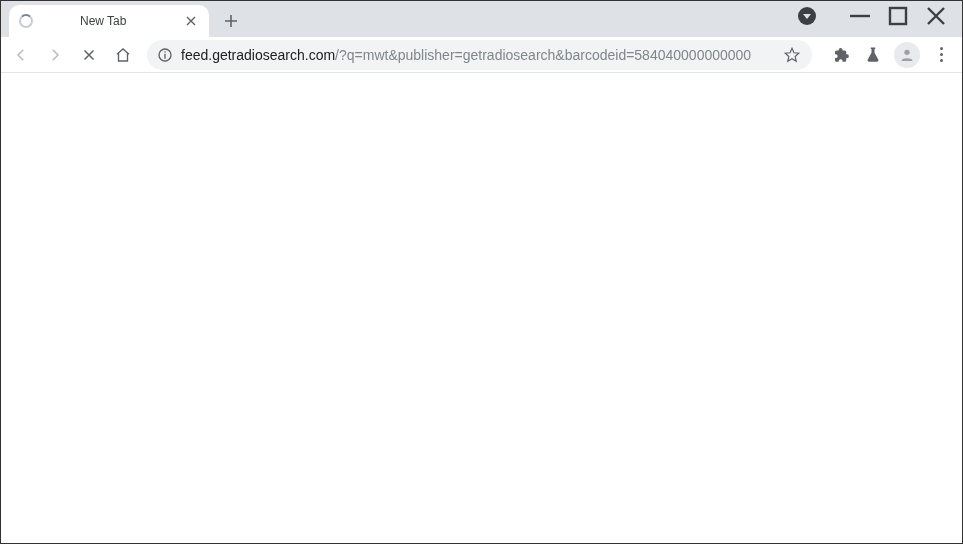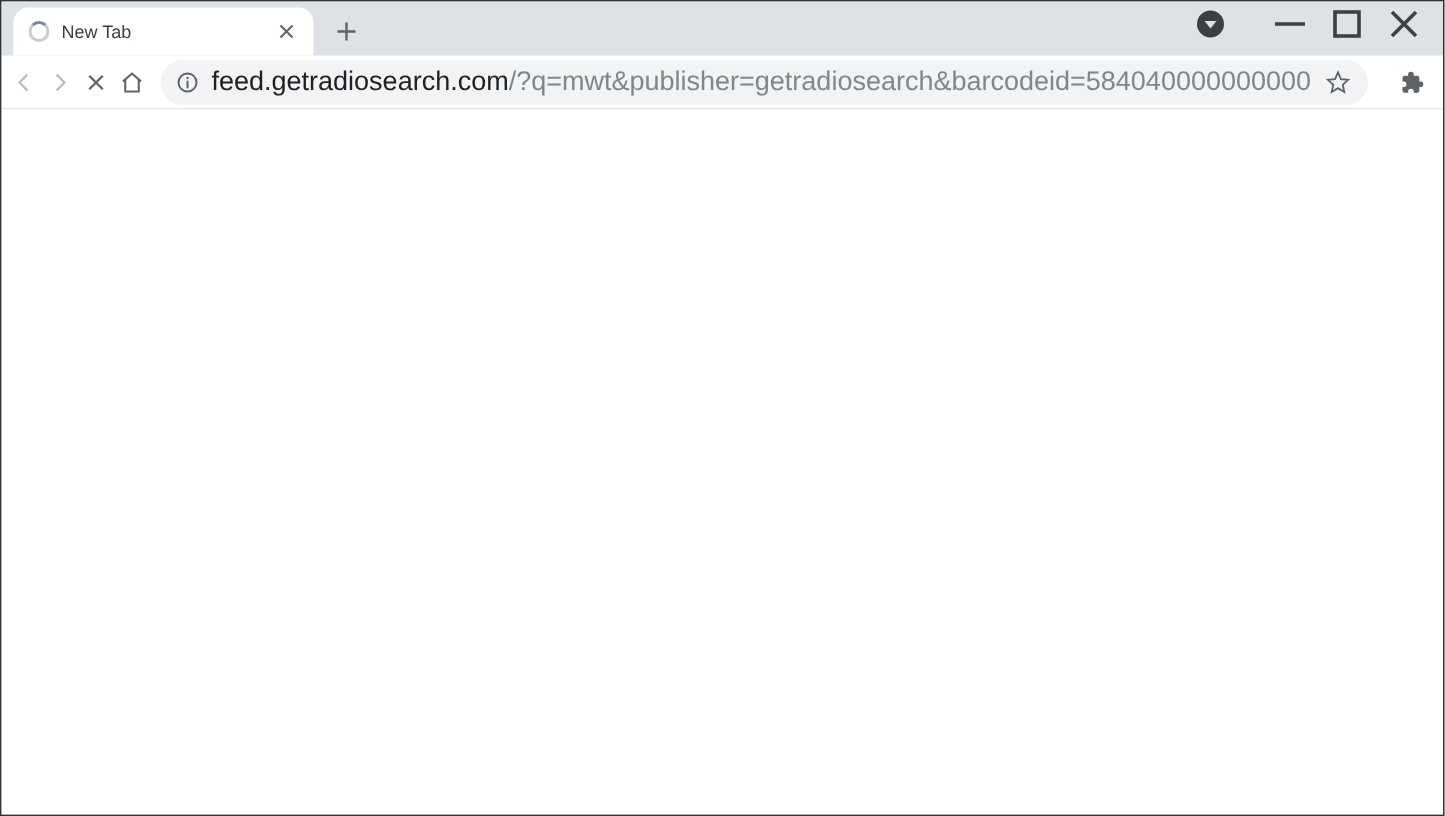--- a/index.html
+++ b/index.html
@@ -17,20 +17,21 @@
     margin-left: 8px;
     height: 32px;
     width: 200px;
     background: #fff;
     border-top-left-radius: 10px;
     border-top-right-radius: 10px;
     display: flex;
     align-items: center;
     padding: 0 10px;
     position: relative;
+    gap: 39px;
   }
   .tab .spinner {
     width: 14px; height: 14px;
     border: 2px solid #c7cdd6;
     border-top-color: #7b8794;
     border-radius: 50%;
     margin-right: 8px;
     flex-shrink: 0;
   }
   .tab-title { font-size: 12px; color: #3c4043; flex: 1; white-space: nowrap; overflow: hidden; }
@@ -68,21 +69,21 @@
     background:#f1f3f4;
     border-radius:15px;
     display:flex;
     align-items:center;
     padding: 0 10px;
     gap:8px;
     margin: 0 4px;
   }
   .site-info { width:16px; height:16px; display:flex; align-items:center; justify-content:center; color:#5f6368;}
   .site-info svg { width:16px; height:16px; }
-  .url-wrap { flex:1; font-size:18px; white-space:nowrap; overflow:hidden; color:#80868b; }
+  .url-wrap { flex:1; font-size:14px; white-space:nowrap; overflow:hidden; color:#80868b; }
   .url-host { color:#202124; }
   .star-btn { width:20px; height:20px; display:flex; align-items:center; justify-content:center; color:#5f6368; cursor:pointer;}
   .star-btn svg{ width:18px; height:18px; }
 
   .right-icons { display:flex; align-items:center; gap:10px; padding: 0 4px 0 8px; }
   .right-icons .ic { width:22px; height:22px; display:flex; align-items:center; justify-content:center; color:#5f6368; cursor:pointer; }
   .right-icons .ic svg{ width:18px; height:18px; }
   .avatar { width:26px; height:26px; border-radius:50%; background:#e8eaed; display:flex; align-items:center; justify-content:center; }
   .avatar svg { width:16px; height:16px; fill:#9aa0a6; }
   .kebab { width:22px; display:flex; flex-direction:column; align-items:center; justify-content:center; gap:3px; cursor:pointer;}

